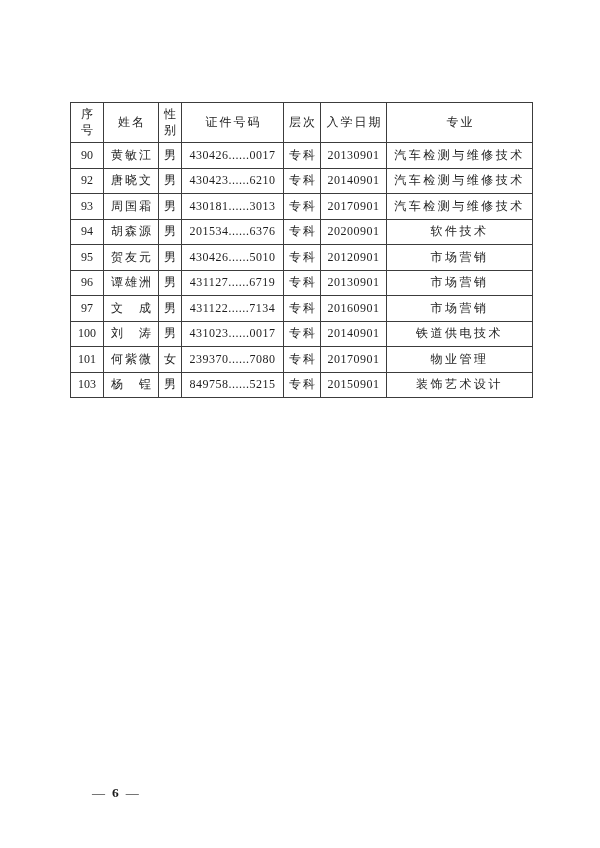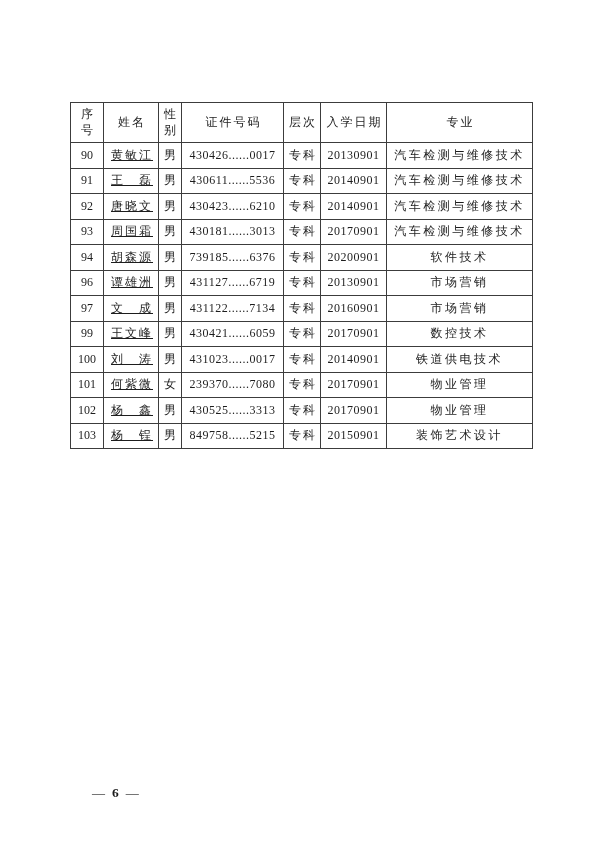--- a/index.html
+++ b/index.html
@@ -47,21 +47,21 @@
   thead th.stacked {
     white-space: pre-line;
     line-height: 1.3;
     letter-spacing: 0;
     text-indent: 0;
   }
   tbody td {
     height: 24.5px;
   }
   td.c0 { font-size: 12.5px; margin-top: 16px; }
-  td.c1 { letter-spacing: 2px; text-indent: 2px; text-decoration: underline; }
+  td.c1 { letter-spacing: 2px; text-indent: 2px; }
   td.c2 { letter-spacing: 0; }
   td.c3 { font-size: 12.5px; letter-spacing: 0.5px; margin-left: 9px; }
   td.c4 { letter-spacing: 2px; text-indent: 2px; }
   td.c5 { font-size: 12.5px; letter-spacing: 0.5px; }
   td.c6 {
     text-align: left;
     padding-left: 9px;
     letter-spacing: 2.5px;
   }
   .footer {
@@ -112,110 +112,92 @@
         <tr>
           <td class="c0">90</td>
           <td class="c1">黄敏江</td>
           <td class="c2">男</td>
           <td class="c3">430426......0017</td>
           <td class="c4">专科</td>
           <td class="c5">20130901</td>
           <td class="c6">汽车检测与维修技术</td>
         </tr>
         <tr>
-          <td class="c0">91</td>
-          <td class="c1">王　磊</td>
-          <td class="c2">男</td>
-          <td class="c3">430611......5536</td>
+          <td class="c0">92</td>
+          <td class="c1">唐晓文</td>
+          <td class="c2">男</td>
+          <td class="c3">430423......6210</td>
           <td class="c4">专科</td>
           <td class="c5">20140901</td>
           <td class="c6">汽车检测与维修技术</td>
         </tr>
         <tr>
-          <td class="c0">92</td>
-          <td class="c1">唐晓文</td>
-          <td class="c2">男</td>
-          <td class="c3">430423......6210</td>
-          <td class="c4">专科</td>
-          <td class="c5">20140901</td>
-          <td class="c6">汽车检测与维修技术</td>
-        </tr>
-        <tr>
           <td class="c0">93</td>
           <td class="c1">周国霜</td>
           <td class="c2">男</td>
           <td class="c3">430181......3013</td>
           <td class="c4">专科</td>
           <td class="c5">20170901</td>
           <td class="c6">汽车检测与维修技术</td>
         </tr>
         <tr>
           <td class="c0">94</td>
           <td class="c1">胡森源</td>
           <td class="c2">男</td>
-          <td class="c3">739185......6376</td>
+          <td class="c3">201534......6376</td>
           <td class="c4">专科</td>
           <td class="c5">20200901</td>
           <td class="c6">软件技术</td>
         </tr>
         <tr>
+          <td class="c0">95</td>
+          <td class="c1">贺友元</td>
+          <td class="c2">男</td>
+          <td class="c3">430426......5010</td>
+          <td class="c4">专科</td>
+          <td class="c5">20120901</td>
+          <td class="c6">市场营销</td>
+        </tr>
+        <tr>
           <td class="c0">96</td>
           <td class="c1">谭雄洲</td>
           <td class="c2">男</td>
           <td class="c3">431127......6719</td>
           <td class="c4">专科</td>
           <td class="c5">20130901</td>
           <td class="c6">市场营销</td>
         </tr>
         <tr>
           <td class="c0">97</td>
           <td class="c1">文　成</td>
           <td class="c2">男</td>
           <td class="c3">431122......7134</td>
           <td class="c4">专科</td>
           <td class="c5">20160901</td>
           <td class="c6">市场营销</td>
-        </tr>
-        <tr>
-          <td class="c0">99</td>
-          <td class="c1">王文峰</td>
-          <td class="c2">男</td>
-          <td class="c3">430421......6059</td>
-          <td class="c4">专科</td>
-          <td class="c5">20170901</td>
-          <td class="c6">数控技术</td>
         </tr>
         <tr>
           <td class="c0">100</td>
           <td class="c1">刘　涛</td>
           <td class="c2">男</td>
           <td class="c3">431023......0017</td>
           <td class="c4">专科</td>
           <td class="c5">20140901</td>
           <td class="c6">铁道供电技术</td>
         </tr>
         <tr>
           <td class="c0">101</td>
           <td class="c1">何紫微</td>
           <td class="c2">女</td>
           <td class="c3">239370......7080</td>
           <td class="c4">专科</td>
           <td class="c5">20170901</td>
           <td class="c6">物业管理</td>
         </tr>
         <tr>
-          <td class="c0">102</td>
-          <td class="c1">杨　鑫</td>
-          <td class="c2">男</td>
-          <td class="c3">430525......3313</td>
-          <td class="c4">专科</td>
-          <td class="c5">20170901</td>
-          <td class="c6">物业管理</td>
-        </tr>
-        <tr>
           <td class="c0">103</td>
           <td class="c1">杨　锃</td>
           <td class="c2">男</td>
           <td class="c3">849758......5215</td>
           <td class="c4">专科</td>
           <td class="c5">20150901</td>
           <td class="c6">装饰艺术设计</td>
         </tr>
       </tbody>
   </table>

